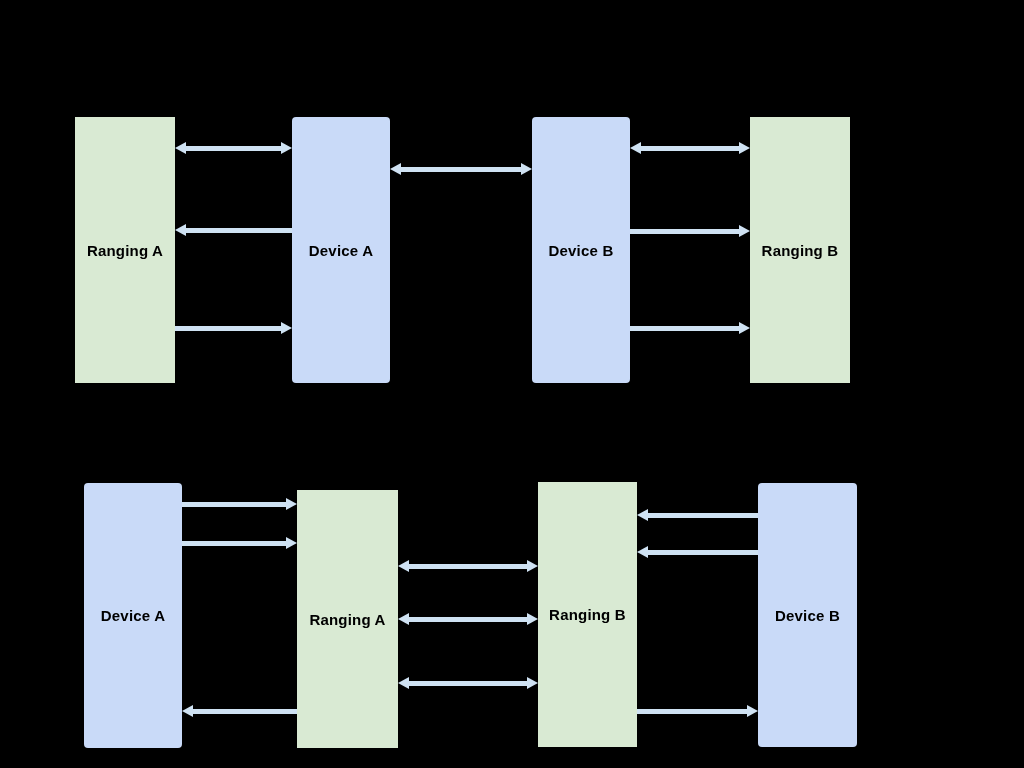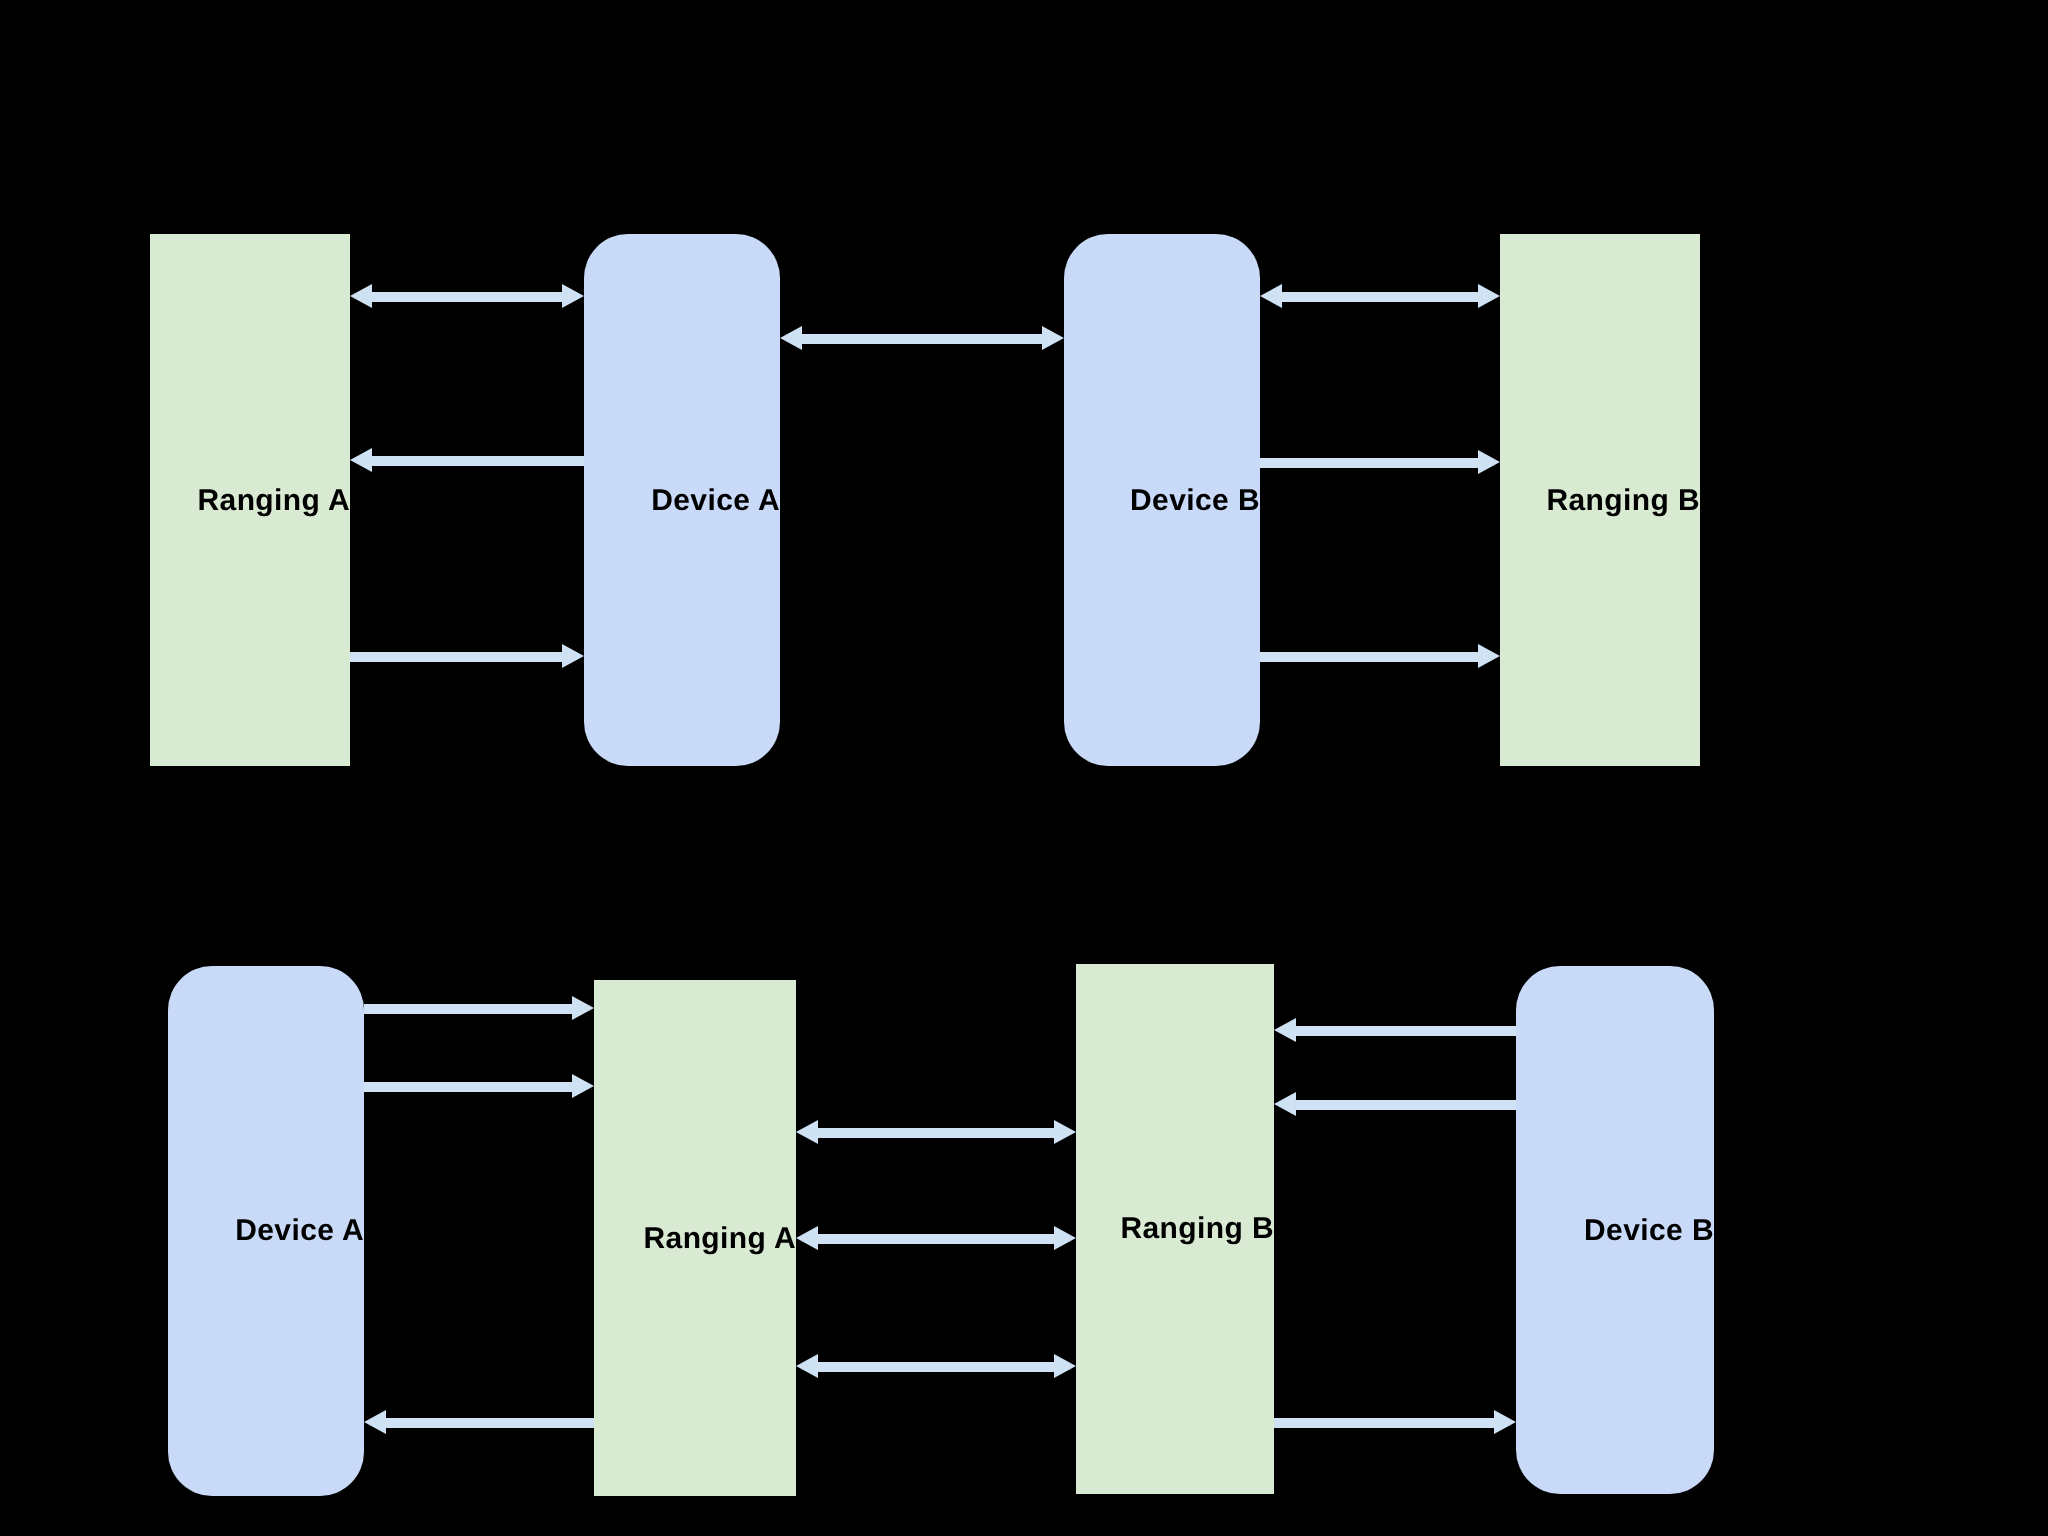--- a/index.html
+++ b/index.html
@@ -16,32 +16,32 @@
     font-family: "Liberation Sans", sans-serif;
   }
   .diagram {
     position: absolute;
     inset: 0;
   }
   .box {
     position: absolute;
     display: flex;
     align-items: center;
-    justify-content: flex-end;
+    justify-content: center;
     color: var(--label, #000);
     font-weight: bold;
     font-size: 15px;
     letter-spacing: 0.2px;
   }
   .box.ranging {
     background: var(--ranging, #d9ead3);
   }
   .box.device {
     background: var(--device, #c9daf8);
-    border-radius: 22px;
+    border-radius: 4px;
   }
   .edge {
     position: absolute;
     height: 12px;
   }
   .edge .shaft {
     position: absolute;
     top: 4px;
     height: 5px;
     background: var(--arrow, #cfe2f3);

